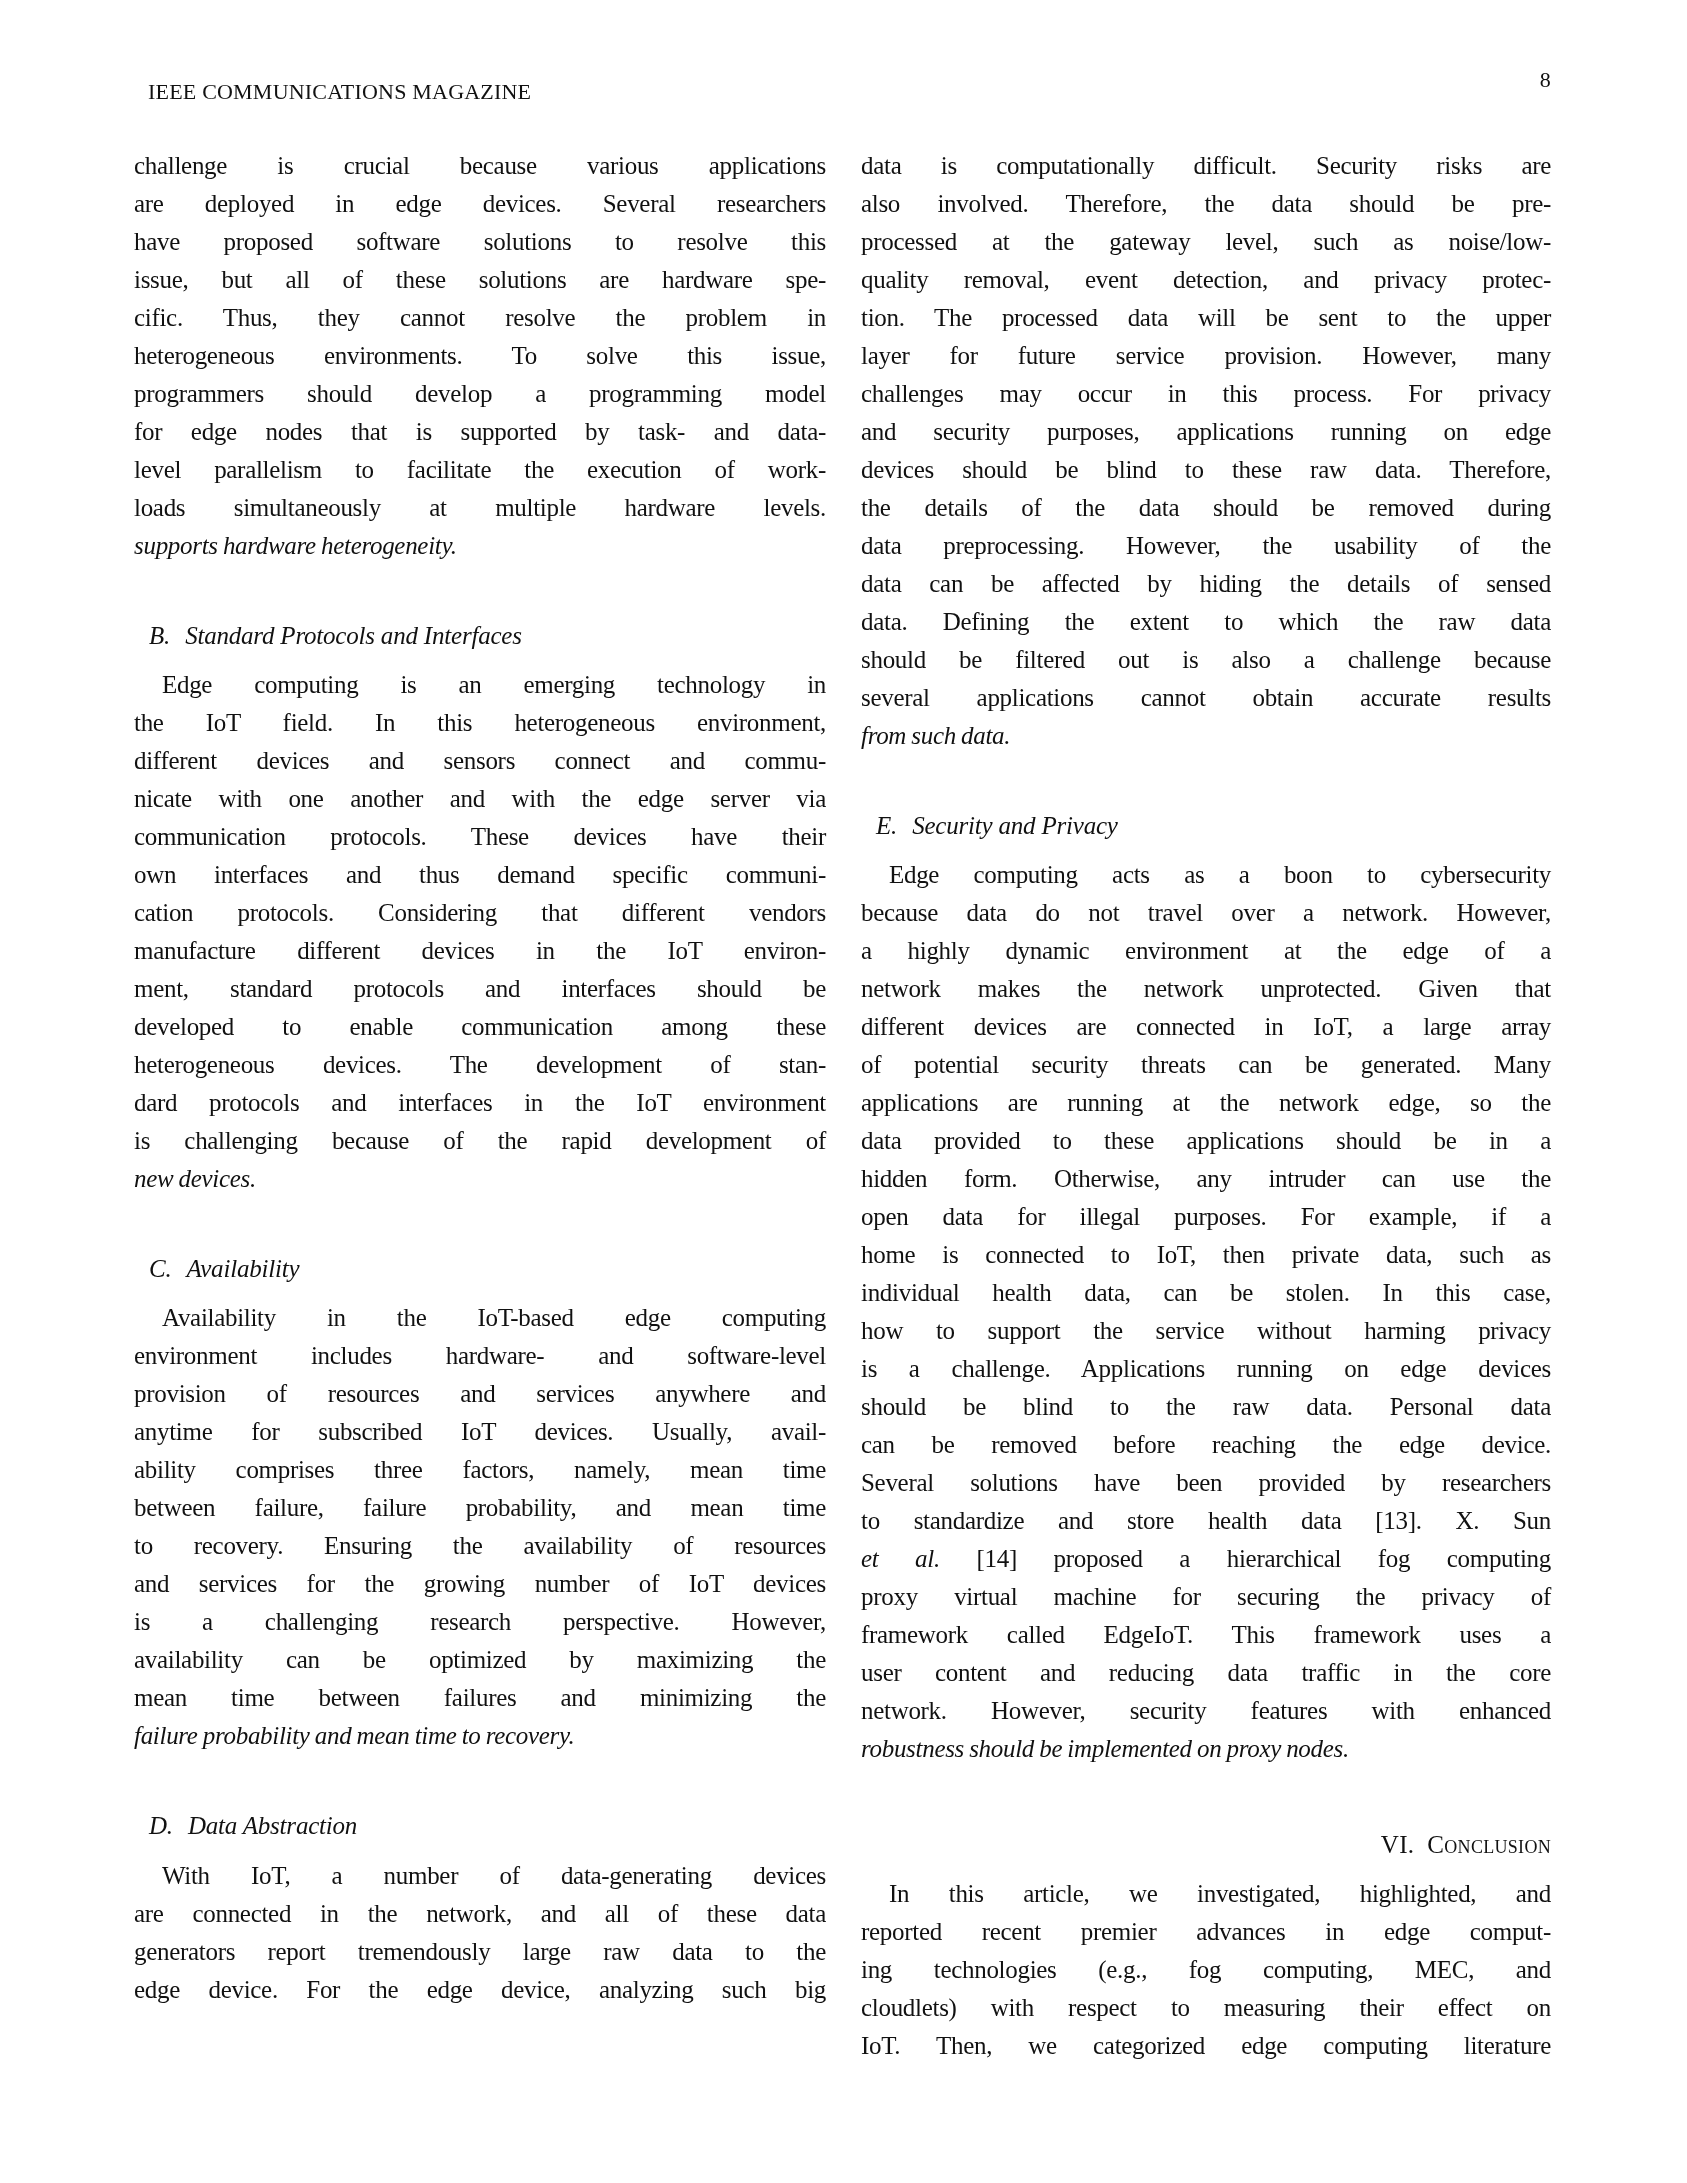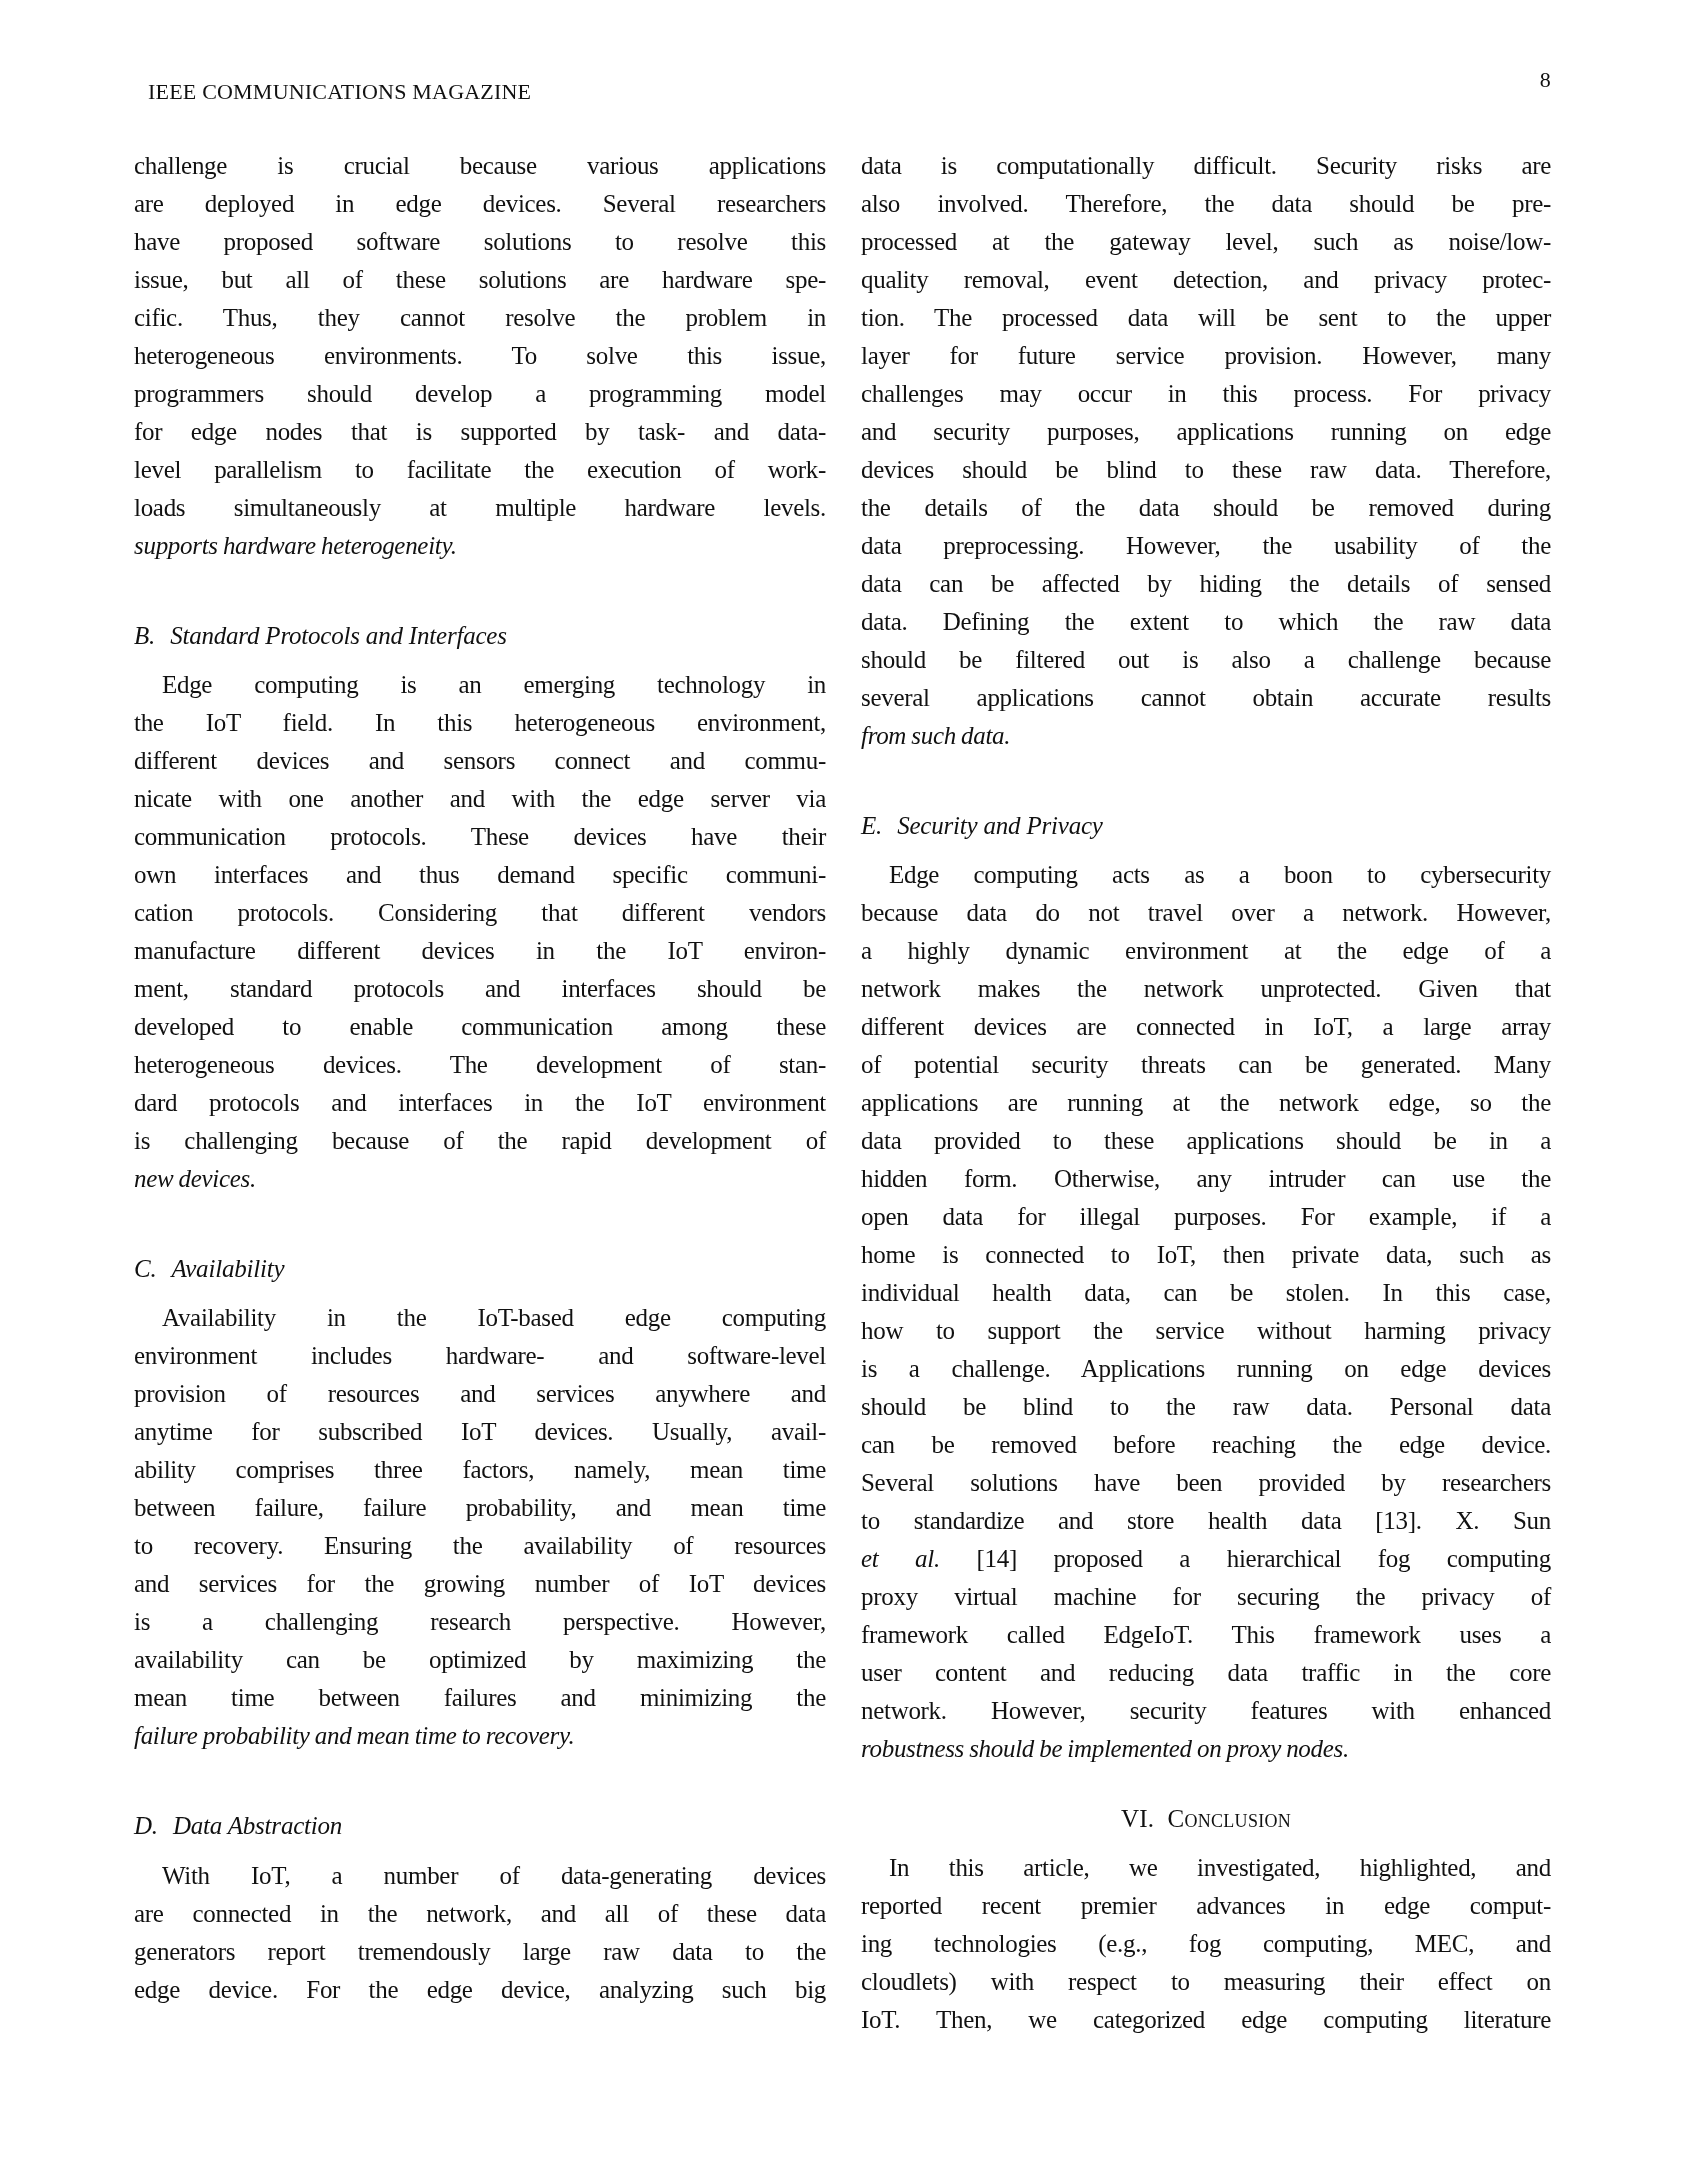--- a/index.html
+++ b/index.html
@@ -62,29 +62,30 @@
     padding-left: 28px;
   }
   .subsection-heading {
     font-style: italic;
     height: 38px;
     line-height: 38px;
     margin-top: 52px;
     margin-bottom: 11.2px;
     white-space: nowrap;
     letter-spacing: -0.2px;
+    margin-left: 15px;
   }
   .subsection-heading .letter {
     margin-right: 15px;
   }
   .section-heading {
-    text-align: center;
+    text-align: right;
     height: 38px;
     line-height: 38px;
-    margin-top: 32px;
+    margin-top: 58px;
     margin-bottom: 10.4px;
     white-space: nowrap;
     font-variant: small-caps;
     letter-spacing: 0.3px;
   }
   .section-heading .num {
     margin-right: 13px;
     font-variant: normal;
   }
   .em { font-style: italic; }

